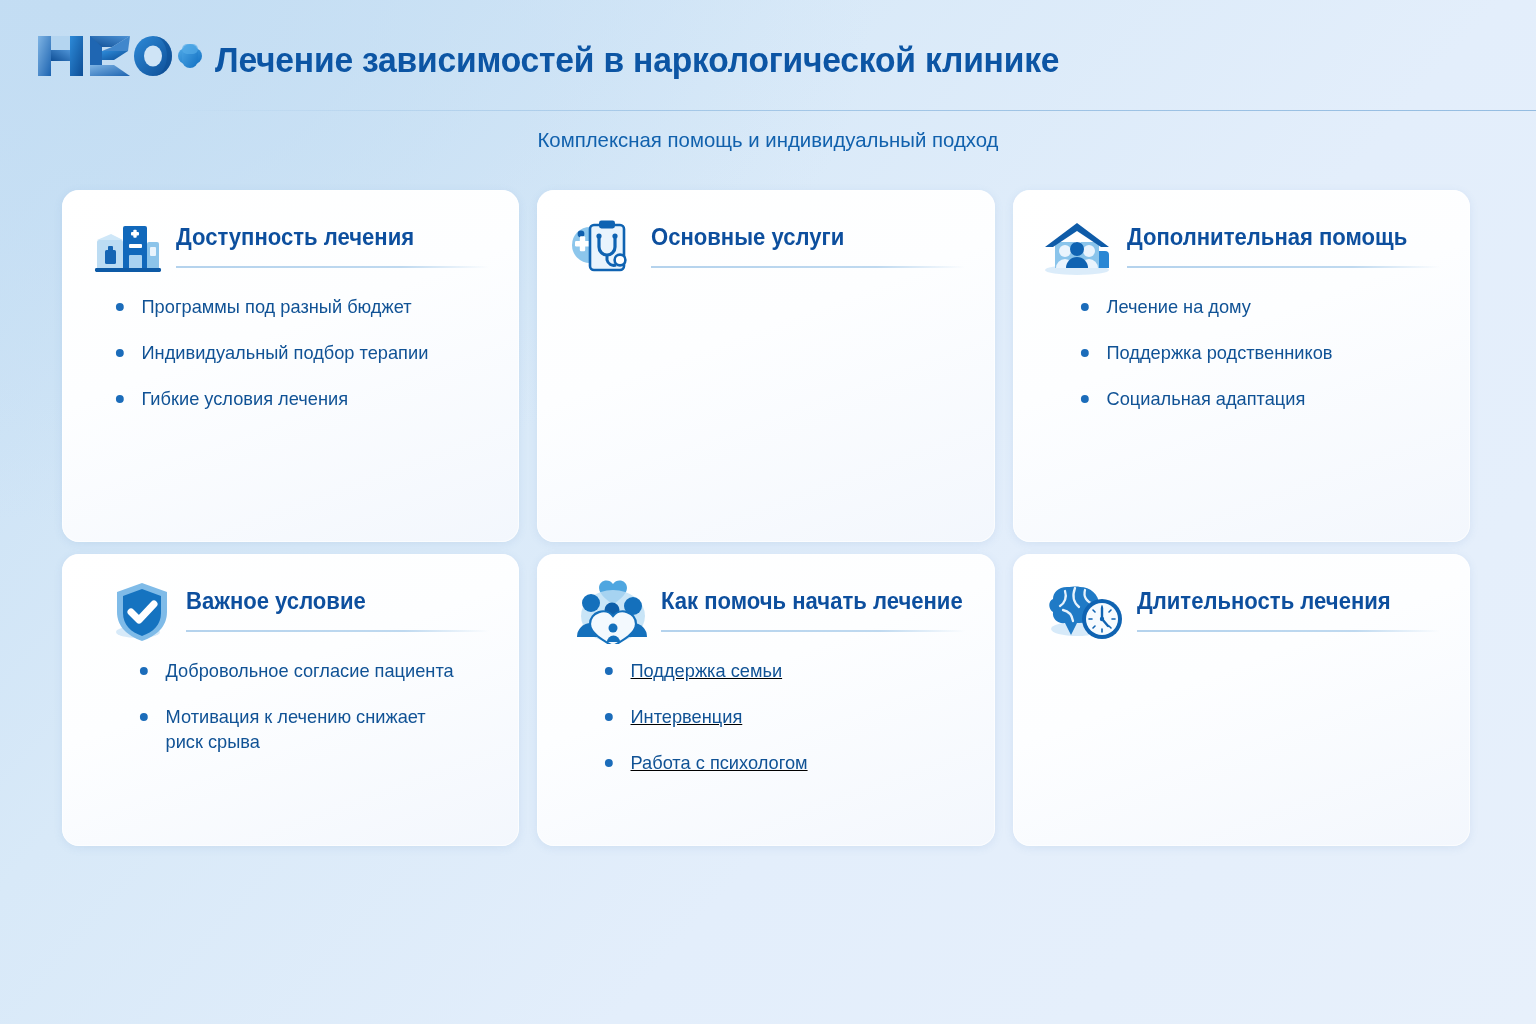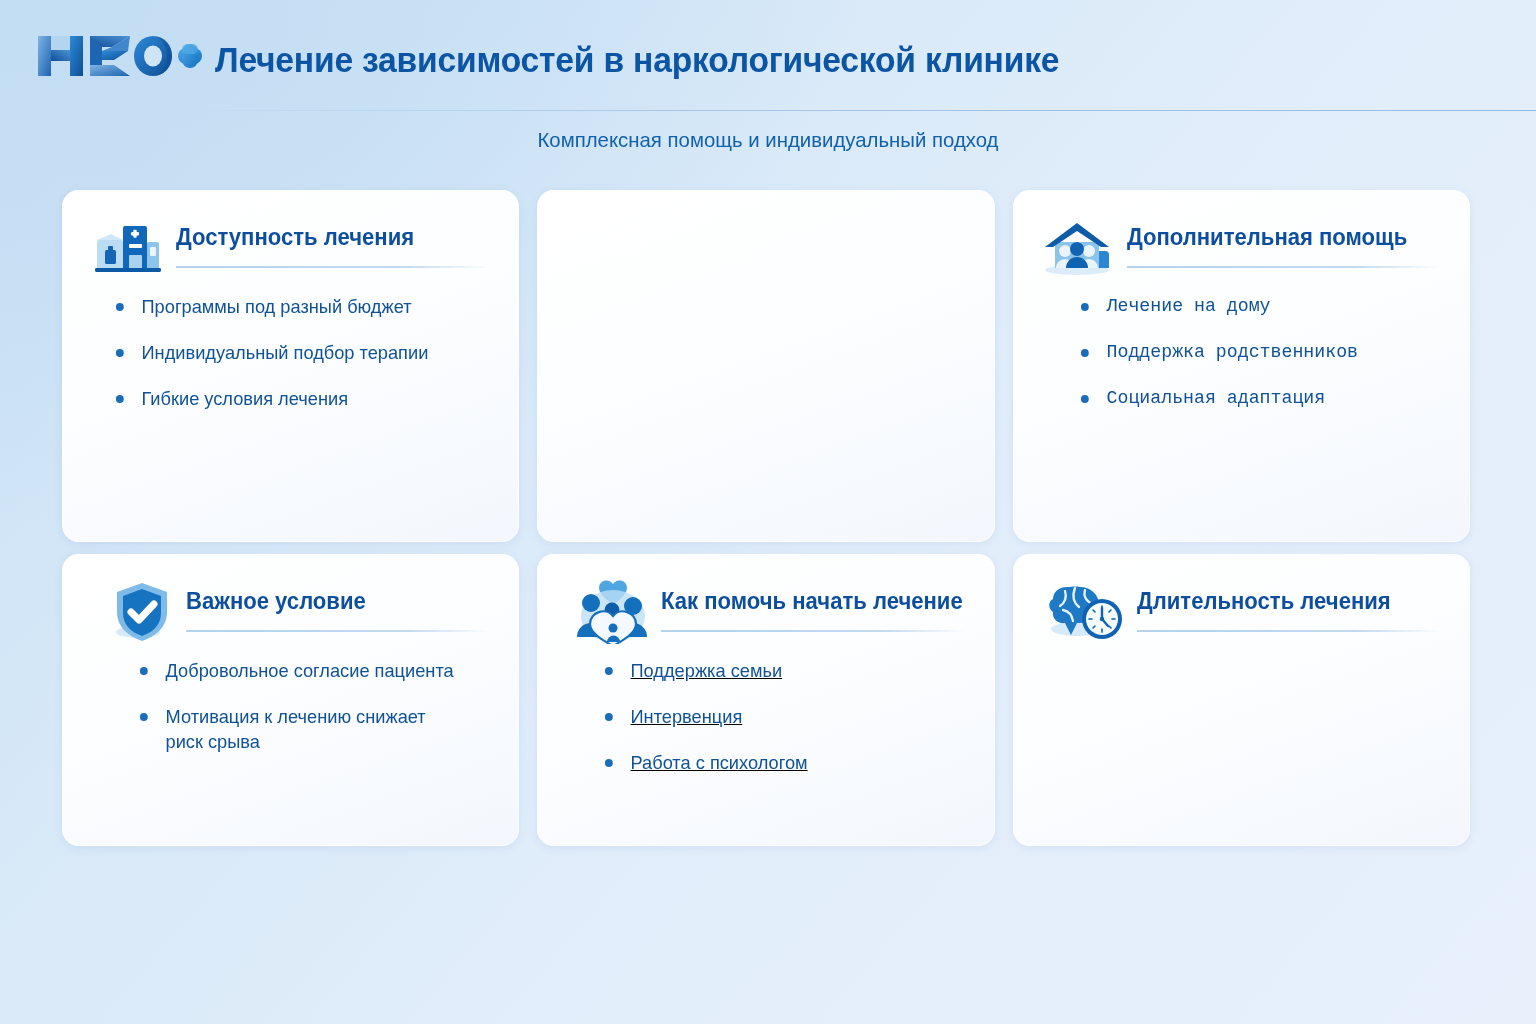--- a/index.html
+++ b/index.html
@@ -64,21 +64,21 @@
   }
   .card-rule{
     position:absolute; left:86px; top:50px; right:4px; height:2px;
     background:linear-gradient(90deg, rgba(176,208,236,.95) 0%, rgba(184,213,238,.9) 72%, rgba(205,226,243,0) 100%);
   }
 
   .bullets{ position:absolute; left:48px; right:24px; top:104px; list-style:none; }
   .card.shield .bullets{ left:72px; }
   .card.family .bullets{ left:62px;text-decoration:underline; }
   .card.brain .bullets{ left:62px; }
-  .card.home .bullets{ left:62px;font-family:Liberation Mono, monospace; }
+  .card.home .bullets{ left:62px; }
   .card.services .bullets{ left:62px; }
   .bullets li{
     position:relative; padding-left:32px; margin-bottom:21px;
     font-size:18.5px; line-height:25px; color:#105295;
     transform:scaleX(.985); transform-origin:left center;
   }
   .bullets li::before{
     content:""; position:absolute; left:6px; top:9px;
     width:8px; height:8px; border-radius:50%; background:#1b6cba;
   }
@@ -162,20 +162,39 @@
         <div class="card-rule"></div>
       </div>
       <ul class="bullets">
         <li>Программы под разный бюджет</li>
         <li>Индивидуальный подбор терапии</li>
         <li>Гибкие условия лечения</li>
       </ul>
     </div>
 
     <div class="card tall services">
+      <div class="card-head">
+        <div class="icon-wrap">
+          <svg width="70" height="62" viewBox="0 0 70 62">
+            <circle cx="22" cy="28" r="18" fill="#8cc6ec"></circle>
+            <circle cx="13" cy="17" r="3.4" fill="#0f5fae"></circle>
+            <rect x="7" y="24" width="15" height="5.4" rx="1.2" fill="#fff"></rect>
+            <rect x="11.8" y="19.2" width="5.4" height="15" rx="1.2" fill="#fff"></rect>
+            <rect x="22" y="8" width="34" height="45" rx="4" fill="#e9f4fd" stroke="#0f63b2" stroke-width="2.6"></rect>
+            <rect x="31" y="3.5" width="16" height="8" rx="2.4" fill="#0f63b2"></rect>
+            <path d="M31 20 v10 a8 8 0 0 0 16 0 v-10" fill="none" stroke="#0f63b2" stroke-width="3.2" stroke-linecap="round"></path>
+            <path d="M39 38 v5 a7 7 0 0 0 9 5" fill="none" stroke="#0f63b2" stroke-width="3"></path>
+            <circle cx="31" cy="19" r="2.6" fill="#0f63b2"></circle>
+            <circle cx="47" cy="19" r="2.6" fill="#0f63b2"></circle>
+            <circle cx="52" cy="43" r="5.4" fill="#fff" stroke="#0f63b2" stroke-width="2.6"></circle>
+          </svg>
+        </div>
+        <div class="card-title">Основные услуги</div>
+        <div class="card-rule"></div>
+      </div>
     </div>
 
     <div class="card tall home">
       <div class="card-head">
         <div class="icon-wrap">
           <svg width="72" height="60" viewBox="0 0 72 60">
             <ellipse cx="34" cy="52" rx="32" ry="5" fill="#cfe6f8" opacity=".75"></ellipse>
             <rect x="12" y="24" width="44" height="26" fill="#8ac4eb"></rect>
             <path d="M34 5 L66 29 L58 29 L34 13 L10 29 L2 29 Z" fill="#0e5ba8"></path>
             <rect x="29" y="19" width="11" height="4" rx="1" fill="#fff"></rect>

